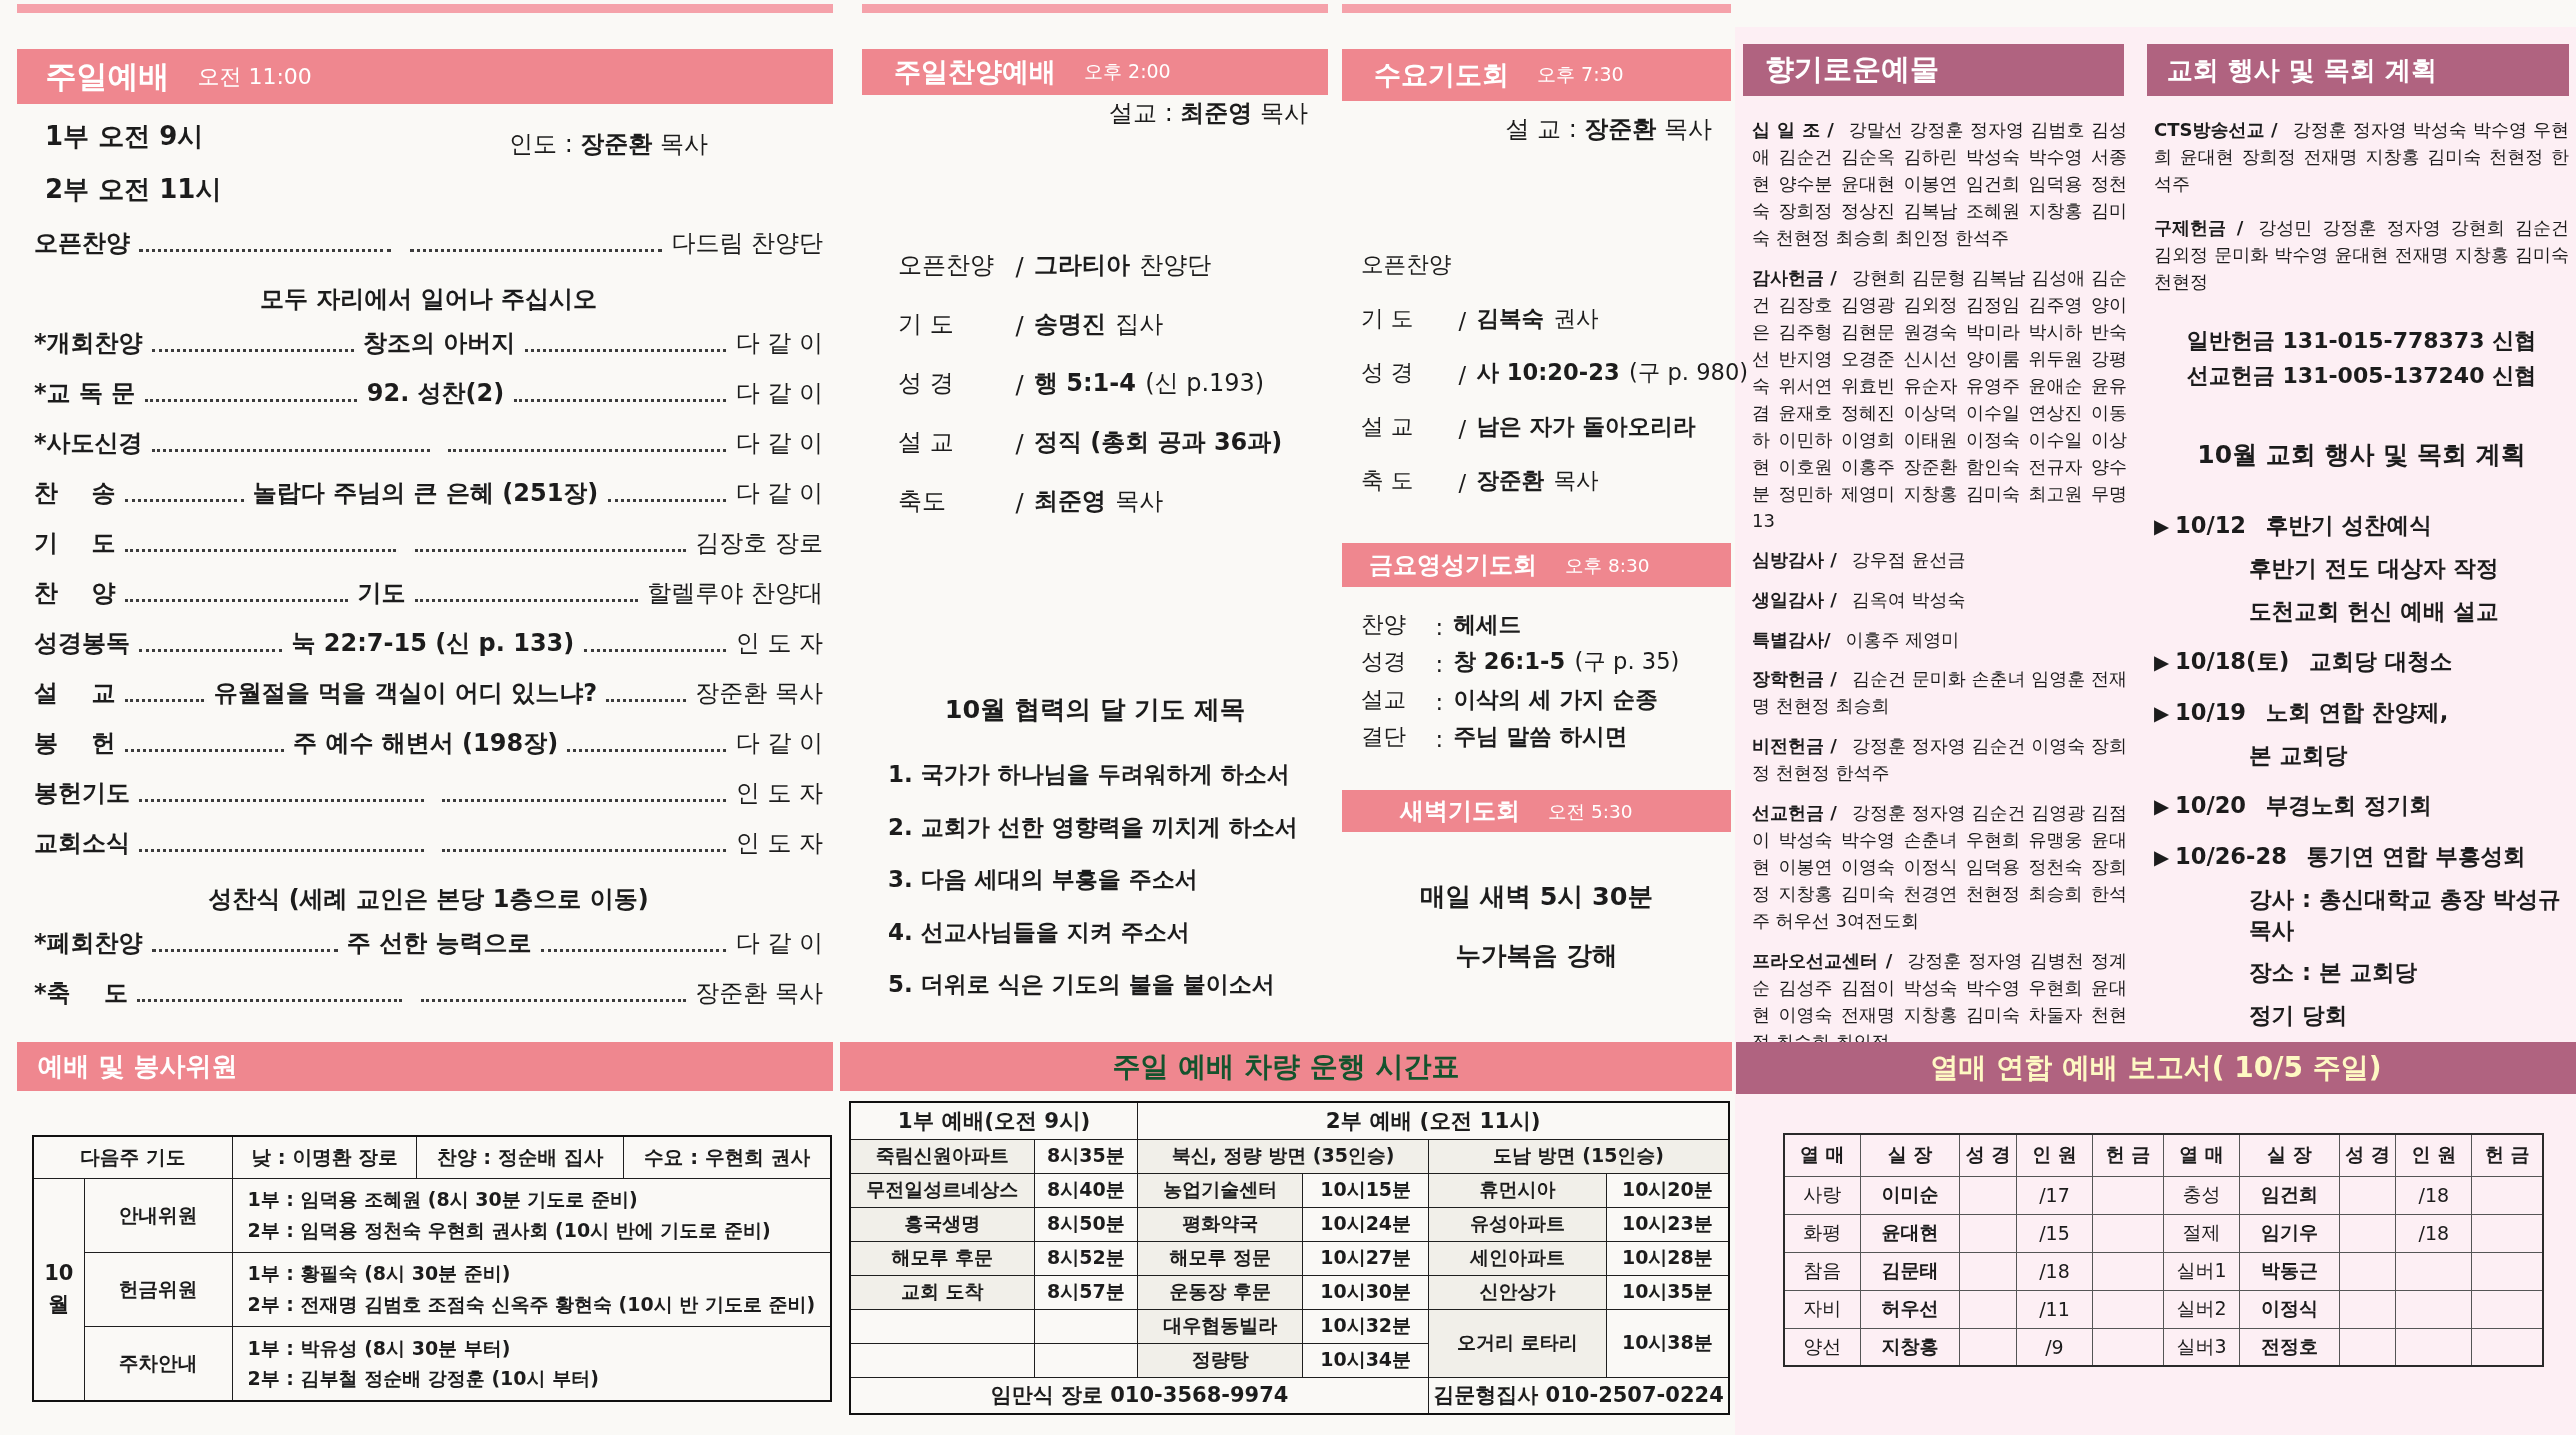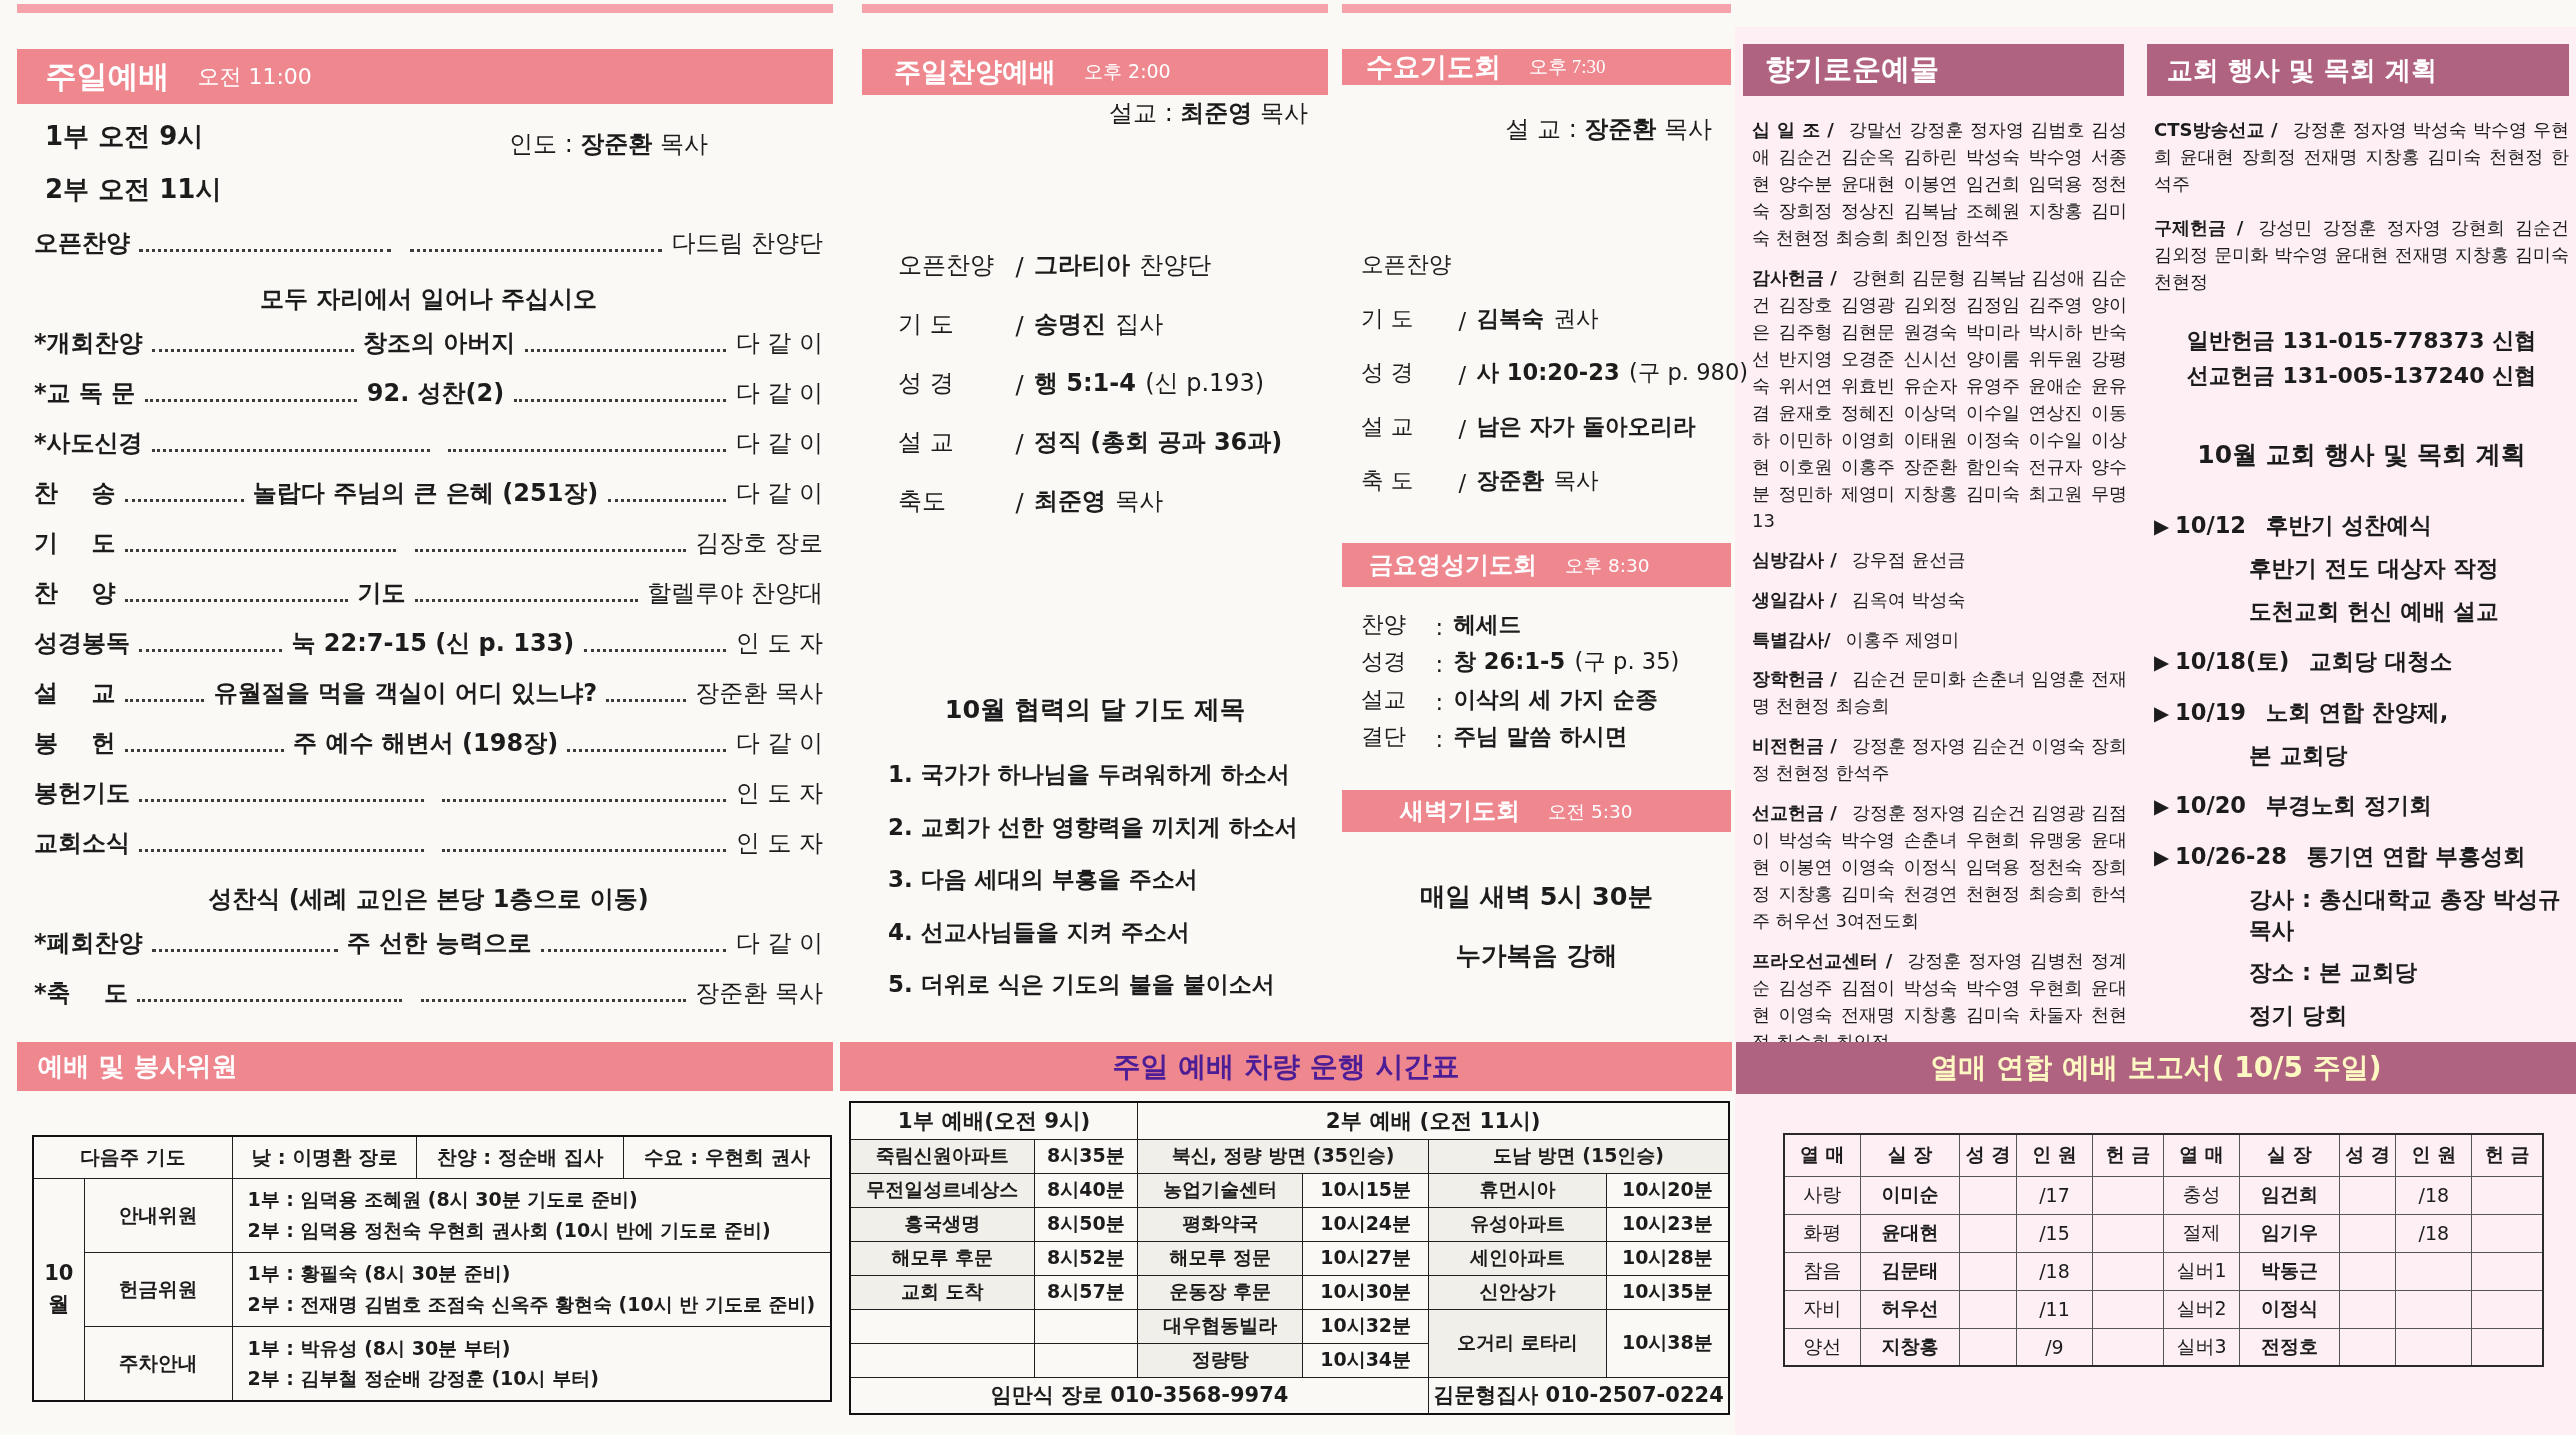--- a/index.html
+++ b/index.html
@@ -16,21 +16,21 @@
   .bar { position:absolute; display:flex; align-items:center; }
   .bar.salmon { background:#ef878f; color:#ffffff; }
   .bar.mauve  { background:#b06380; color:#ffffff; }
   .bar .t { font-weight:800; white-space:pre; }
   .bar .tm { font-weight:500; margin-left:28px; white-space:pre; }
 
   .hdr-sun  { left:17.4px;   top:49px;  width:816px; height:55px; padding-left:28px; }
   .hdr-sun .t { font-size:31px; } .hdr-sun .tm { font-size:22px; }
   .hdr-mid  { left:862px; top:49px;  width:466px;  height:46px; padding-left:32px; }
   .hdr-mid .t { font-size:27px; } .hdr-mid .tm { font-size:19px; }
-  .hdr-wed  { left:1342px; top:49px;  width:389px;  height:36px; padding-left:24px;font-family:Liberation Serif, serif; }
+  .hdr-wed  { left:1342px; top:49px;  width:389px;  height:52px; padding-left:32px; }
   .hdr-wed .t { font-size:27px; } .hdr-wed .tm { font-size:19px; }
   .hdr-fri  { left:1342px; top:543px; width:389px;  height:44px; padding-left:27px; }
   .hdr-fri .t { font-size:24px; } .hdr-fri .tm { font-size:18.5px; }
   .hdr-dawn { left:1342px; top:790px; width:389px; height:42px; padding-left:58px; }
   .hdr-dawn .t { font-size:24px; } .hdr-dawn .tm { font-size:18.5px; }
   .hdr-off  { left:1743px; top:44px;  width:381px;  height:52px; padding-left:22px; }
   .hdr-off .t { font-size:29px; }
   .hdr-plan { left:2147px; top:44px;  width:422px;  height:52px; padding-left:19.7px; }
   .hdr-plan .t { font-size:26px; }
 
@@ -90,21 +90,21 @@
   .ev-first { display:flex; align-items:baseline; }
   .ev-marker { font-size:19.7px; margin-right:5.8px; }
   .ev-date { margin-right:19.7px; white-space:pre; }
   .ev-cont { margin-left:95px; margin-top:11.6px; }
   .ev-cont:empty { display:none; }
 
   
   .bar-committee { left:17.4px; top:1042px; width:816px; height:49px; padding-left:20px; }
   .bar-committee .t { font-size:26px; }
   .bar-vehicle { left:840px; top:1042px; width:892px; height:49px; justify-content:center; color:#141414 !important; }
-  .bar-vehicle .t { font-size:28px; color:#4c1d95; }
+  .bar-vehicle .t { font-size:28px; color:#14532d; }
   .bar-report { left:1736px; top:1042px; width:840px; height:52px; justify-content:center; }
   .bar-report .t { font-size:28px; color:#fef9c3; }
 
   table { border-collapse:collapse; background:transparent; }
   td { border:1.7px solid #1f1f1f; }
 
   .tbl-committee { position:absolute; left:32px; top:1135px; width:800px; }
   .tbl-committee td { font-size:19.7px; padding:5.8px 9.3px; text-align:center; font-weight:600; }
   .tbl-committee .c-hdr td { height:42px; }
   .tbl-committee .c-month { width:51px; font-size:21px; font-weight:800; line-height:1.5; }

